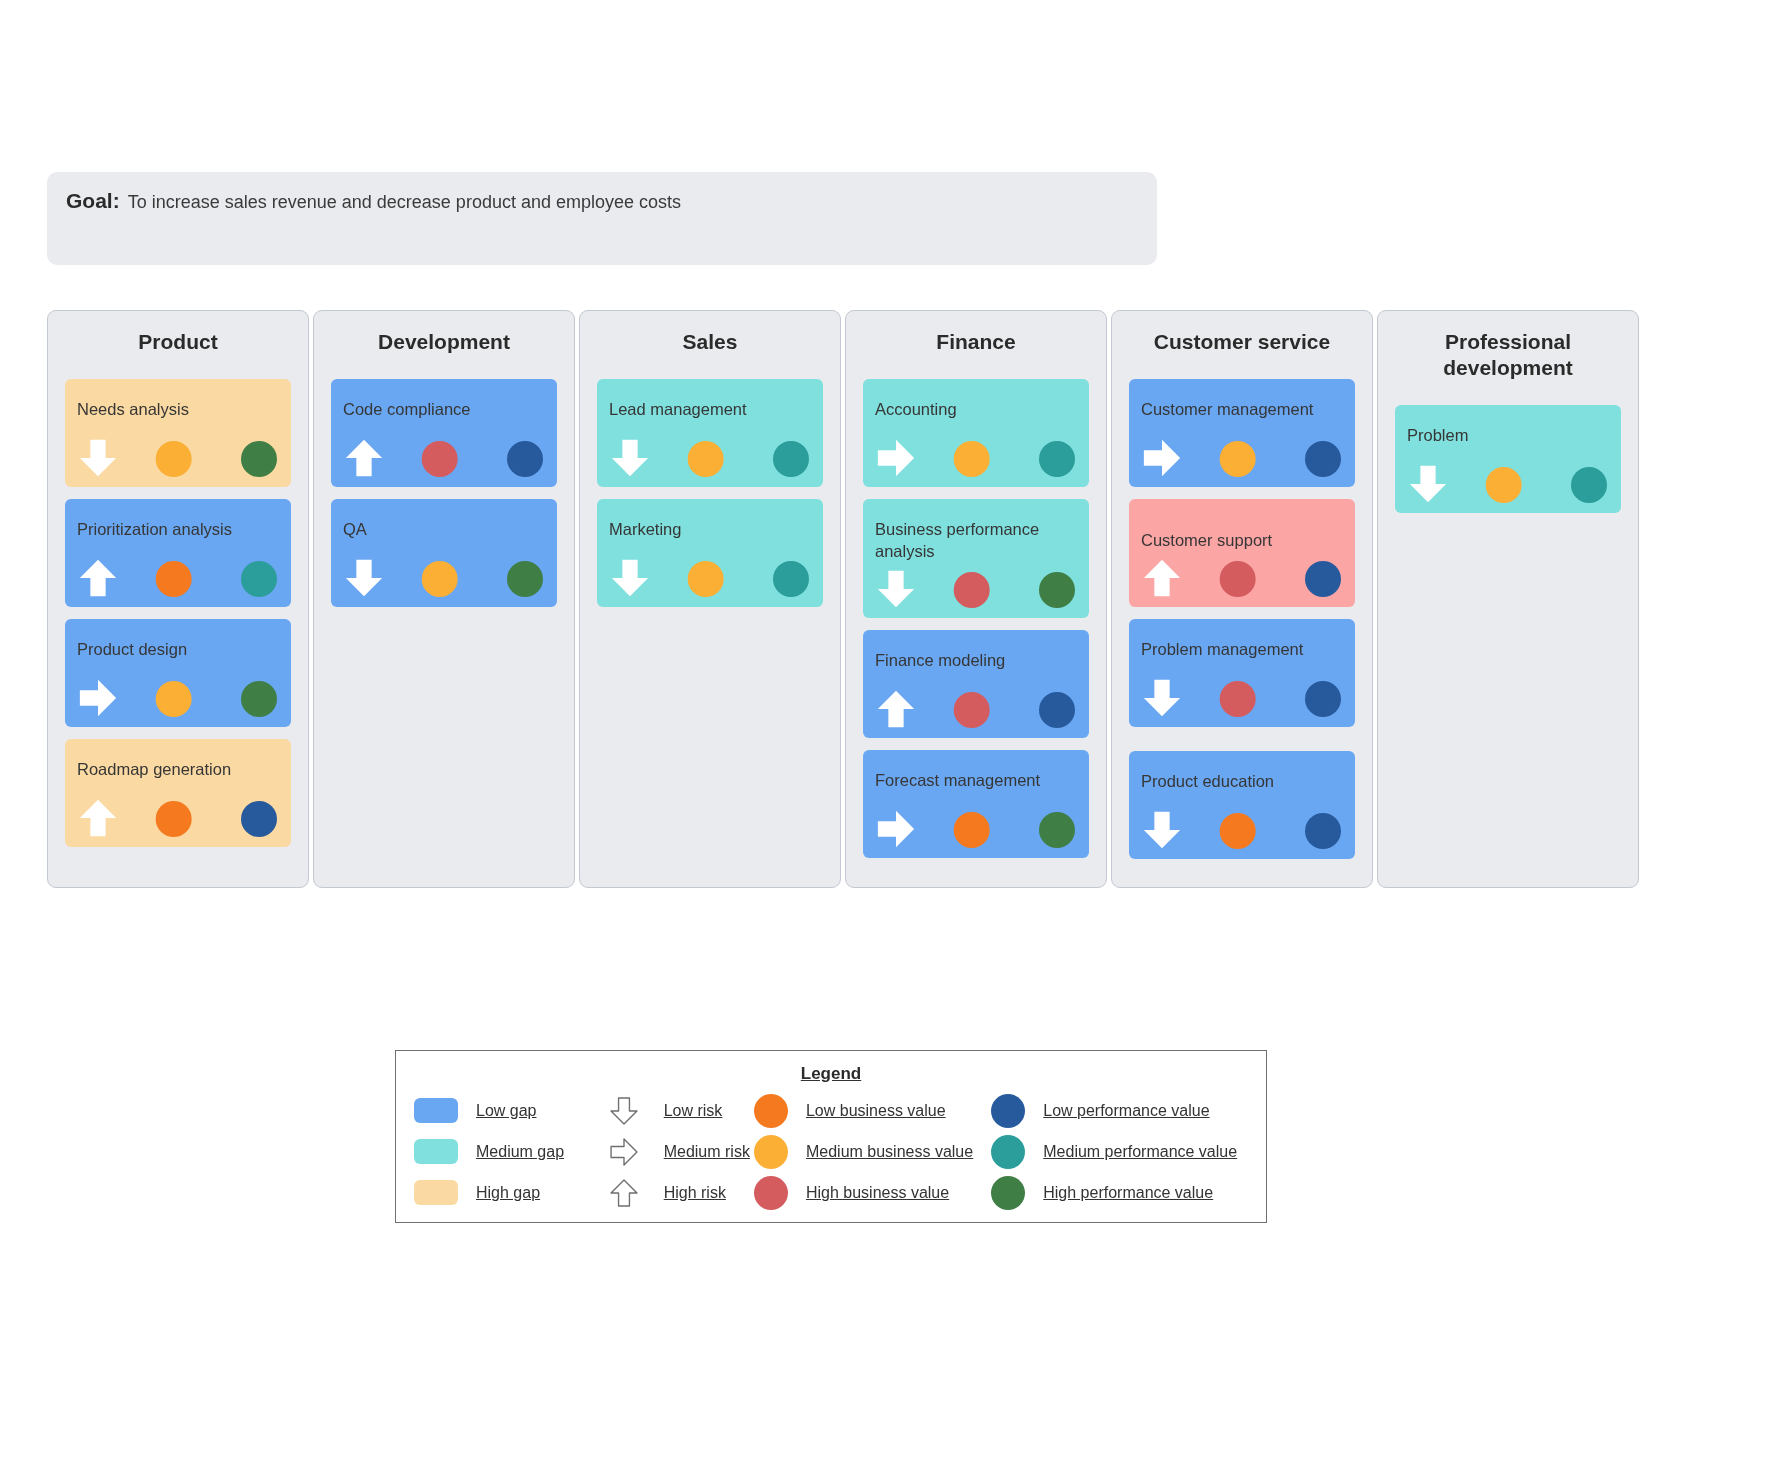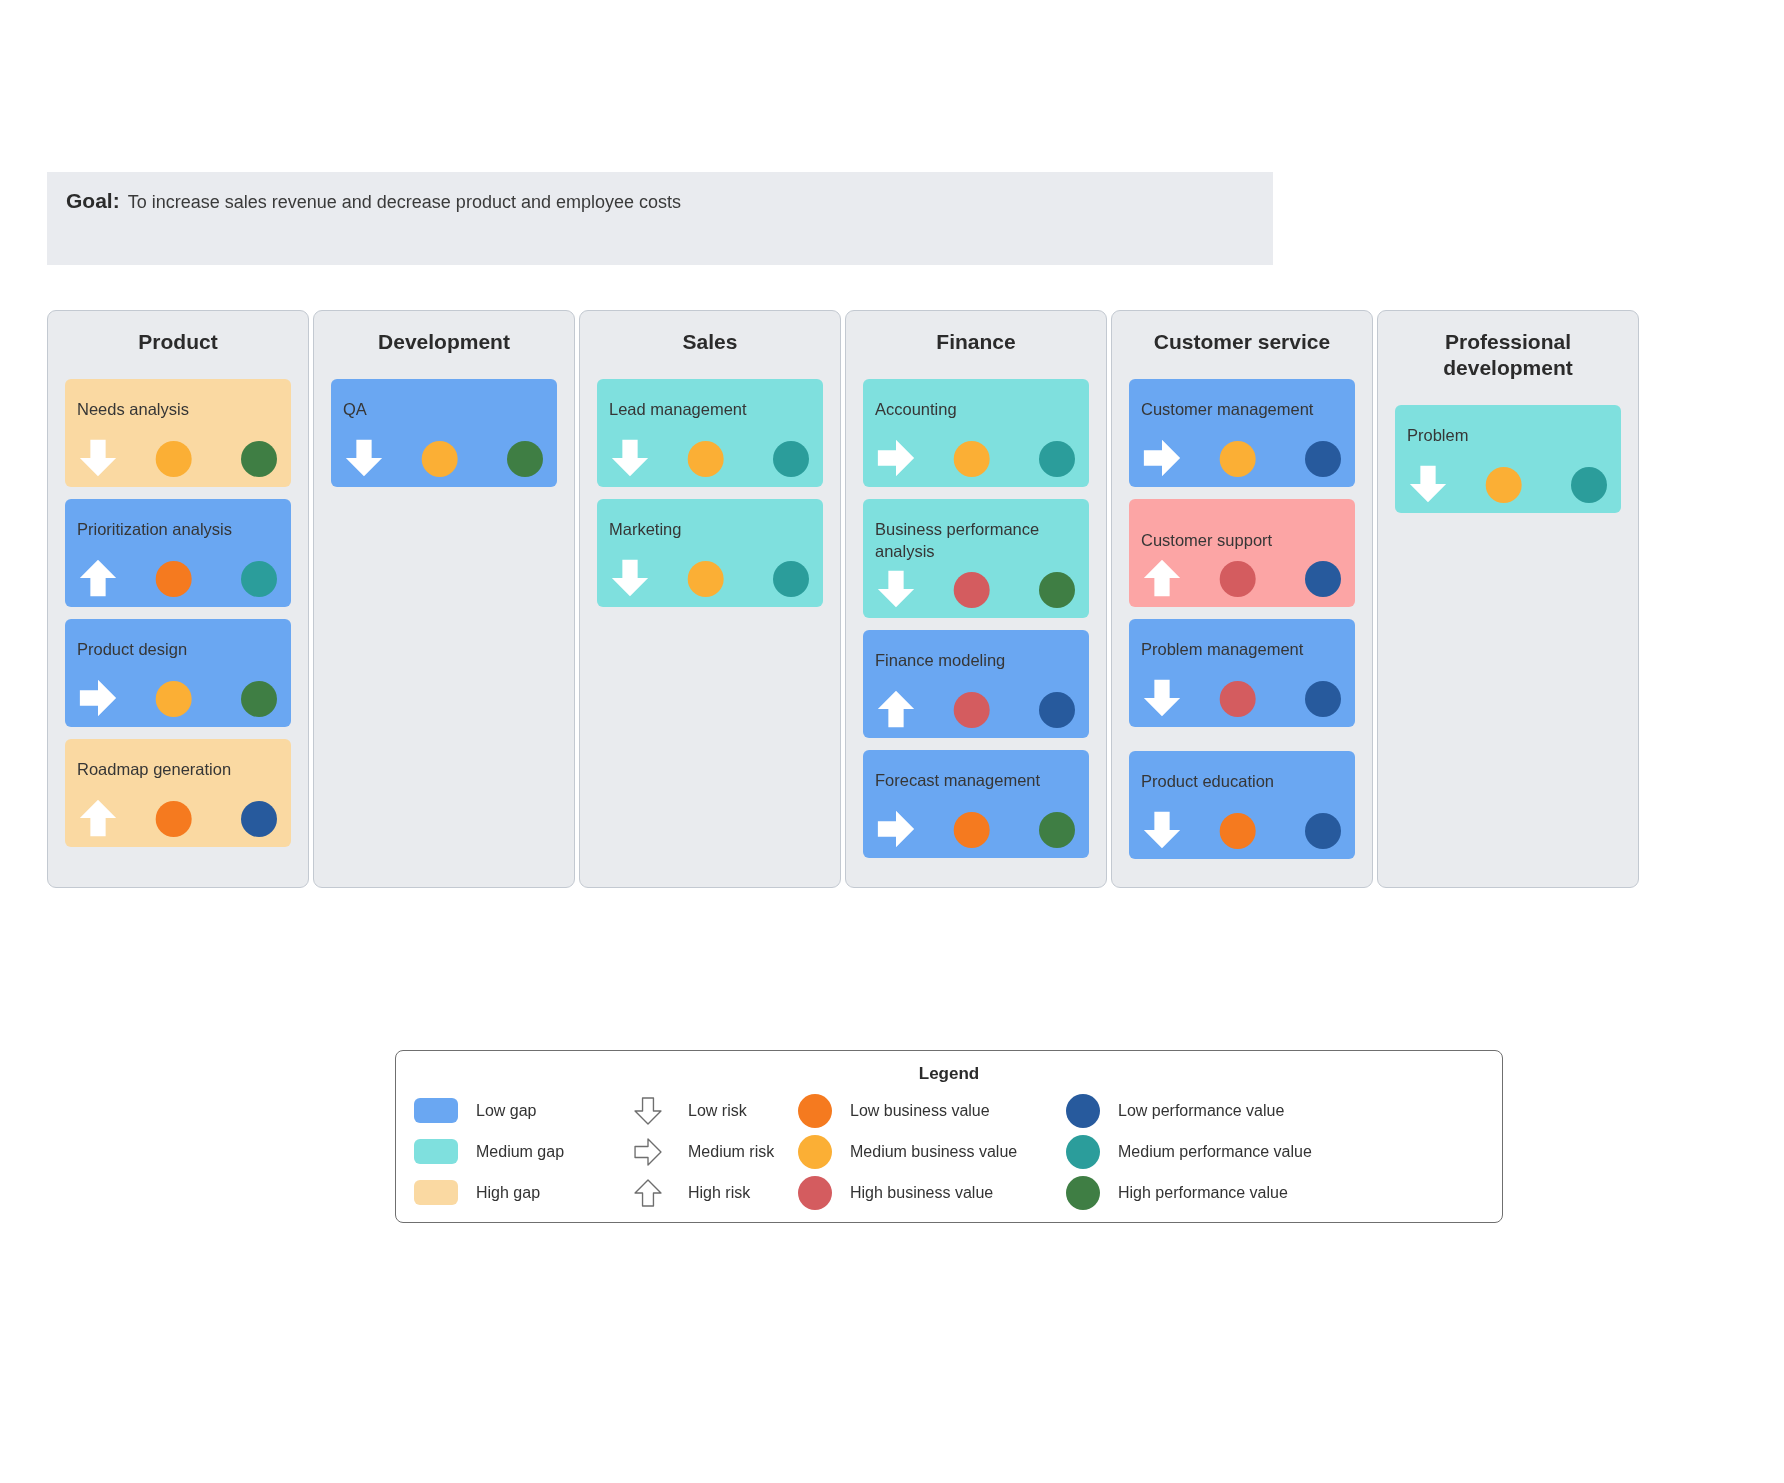--- a/index.html
+++ b/index.html
@@ -3,22 +3,22 @@
 <meta charset="utf-8">
 <style>
   html,body{margin:0;padding:0;}
   body{
     width:1784px;height:1483px;position:relative;background:#ffffff;
     font-family:"Liberation Sans", sans-serif;color:#333;
     -webkit-font-smoothing:antialiased;
   }
   
   #goal-box{
-    position:absolute;left:47px;top:172px;width:1226px;height:93px;
-    background:#E9EBEF;border-radius:0;box-sizing:border-box;
+    position:absolute;left:47px;top:172px;width:1110px;height:93px;
+    background:#E9EBEF;border-radius:10px;box-sizing:border-box;
     padding:17px 19px;
   }
   .goal-label{font-size:21px;font-weight:bold;color:#2b2b2b;margin-right:8px;}
   .goal-text{font-size:18px;color:#3a3a3a;}
 
   
   #columns{position:absolute;left:47px;top:310px;display:flex;gap:4px;}
   .panel{
     width:262px;height:578px;box-sizing:border-box;
     background:#E9EBEE;border:1px solid #C3C9D1;border-radius:9px;
@@ -36,23 +36,24 @@
   .card-label{font-size:16.5px;line-height:22px;color:#363636;}
   .card-row{position:relative;height:40px;margin-top:8px;}
   .card-arrow{position:absolute;left:0;bottom:0;width:42px;height:42px;}
   .card-arrow svg{display:block;}
   .dot{width:36px;height:36px;border-radius:50%;position:absolute;bottom:2px;}
   .dot.bv{left:50%;transform:translateX(-62%);}
   .dot.pv{right:2px;}
 
   
   #legend{
-    position:absolute;left:395px;top:1050px;width:1108px;height:173px;
+    position:absolute;left:395px;top:1050px;width:872px;height:173px;
     box-sizing:border-box;background:#ffffff;border:1px solid #6f6f6f;
-    border-radius:8px;
+    border-radius:0;
+    text-decoration:underline;
   }
   .legend-title{text-align:center;font-size:17px;font-weight:bold;color:#2b2b2b;margin-top:13px;}
   .legend-cols{display:flex;padding:6px 18px 0 18px;}
   .legend-col{display:flex;flex-direction:column;}
   .legend-col.c1{width:212px;}
   .legend-col.c2{width:172px;}
   .legend-col.c3{width:268px;}
   .legend-col.c4{width:290px;}
   .legend-item{display:flex;align-items:center;height:41px;font-size:16px;color:#333;}
   .legend-icon{display:flex;align-items:center;justify-content:center;margin-right:18px;}
@@ -117,20 +118,32 @@
               </svg>
             </span>
             <span class="dot bv" style="background-color: rgb(245, 122, 31);"></span>
             <span class="dot pv" style="background-color: rgb(39, 90, 157);"></span>
           </div>
         </div>
       </div>
       <div class="panel">
         <div class="panel-title">Development</div>
         <div class="card" style="background-color: rgb(106, 167, 242);">
+          <div class="card-label">Code compliance</div>
+          <div class="card-row">
+            <span class="card-arrow">
+              <svg width="42" height="42" viewBox="0 0 44 44" style="transform:rotate(0deg)">
+                <path d="M22 3 L41 22 L30 22 L30 41 L14 41 L14 22 L3 22 Z" style="fill:#ffffff"></path>
+              </svg>
+            </span>
+            <span class="dot bv" style="background-color: rgb(212, 92, 95);"></span>
+            <span class="dot pv" style="background-color: rgb(39, 90, 157);"></span>
+          </div>
+        </div>
+        <div class="card" style="background-color: rgb(106, 167, 242);">
           <div class="card-label">QA</div>
           <div class="card-row">
             <span class="card-arrow">
               <svg width="42" height="42" viewBox="0 0 44 44" style="transform:rotate(180deg)">
                 <path d="M22 3 L41 22 L30 22 L30 41 L14 41 L14 22 L3 22 Z" style="fill:#ffffff"></path>
               </svg>
             </span>
             <span class="dot bv" style="background-color: rgb(251, 175, 53);"></span>
             <span class="dot pv" style="background-color: rgb(63, 126, 68);"></span>
           </div>

